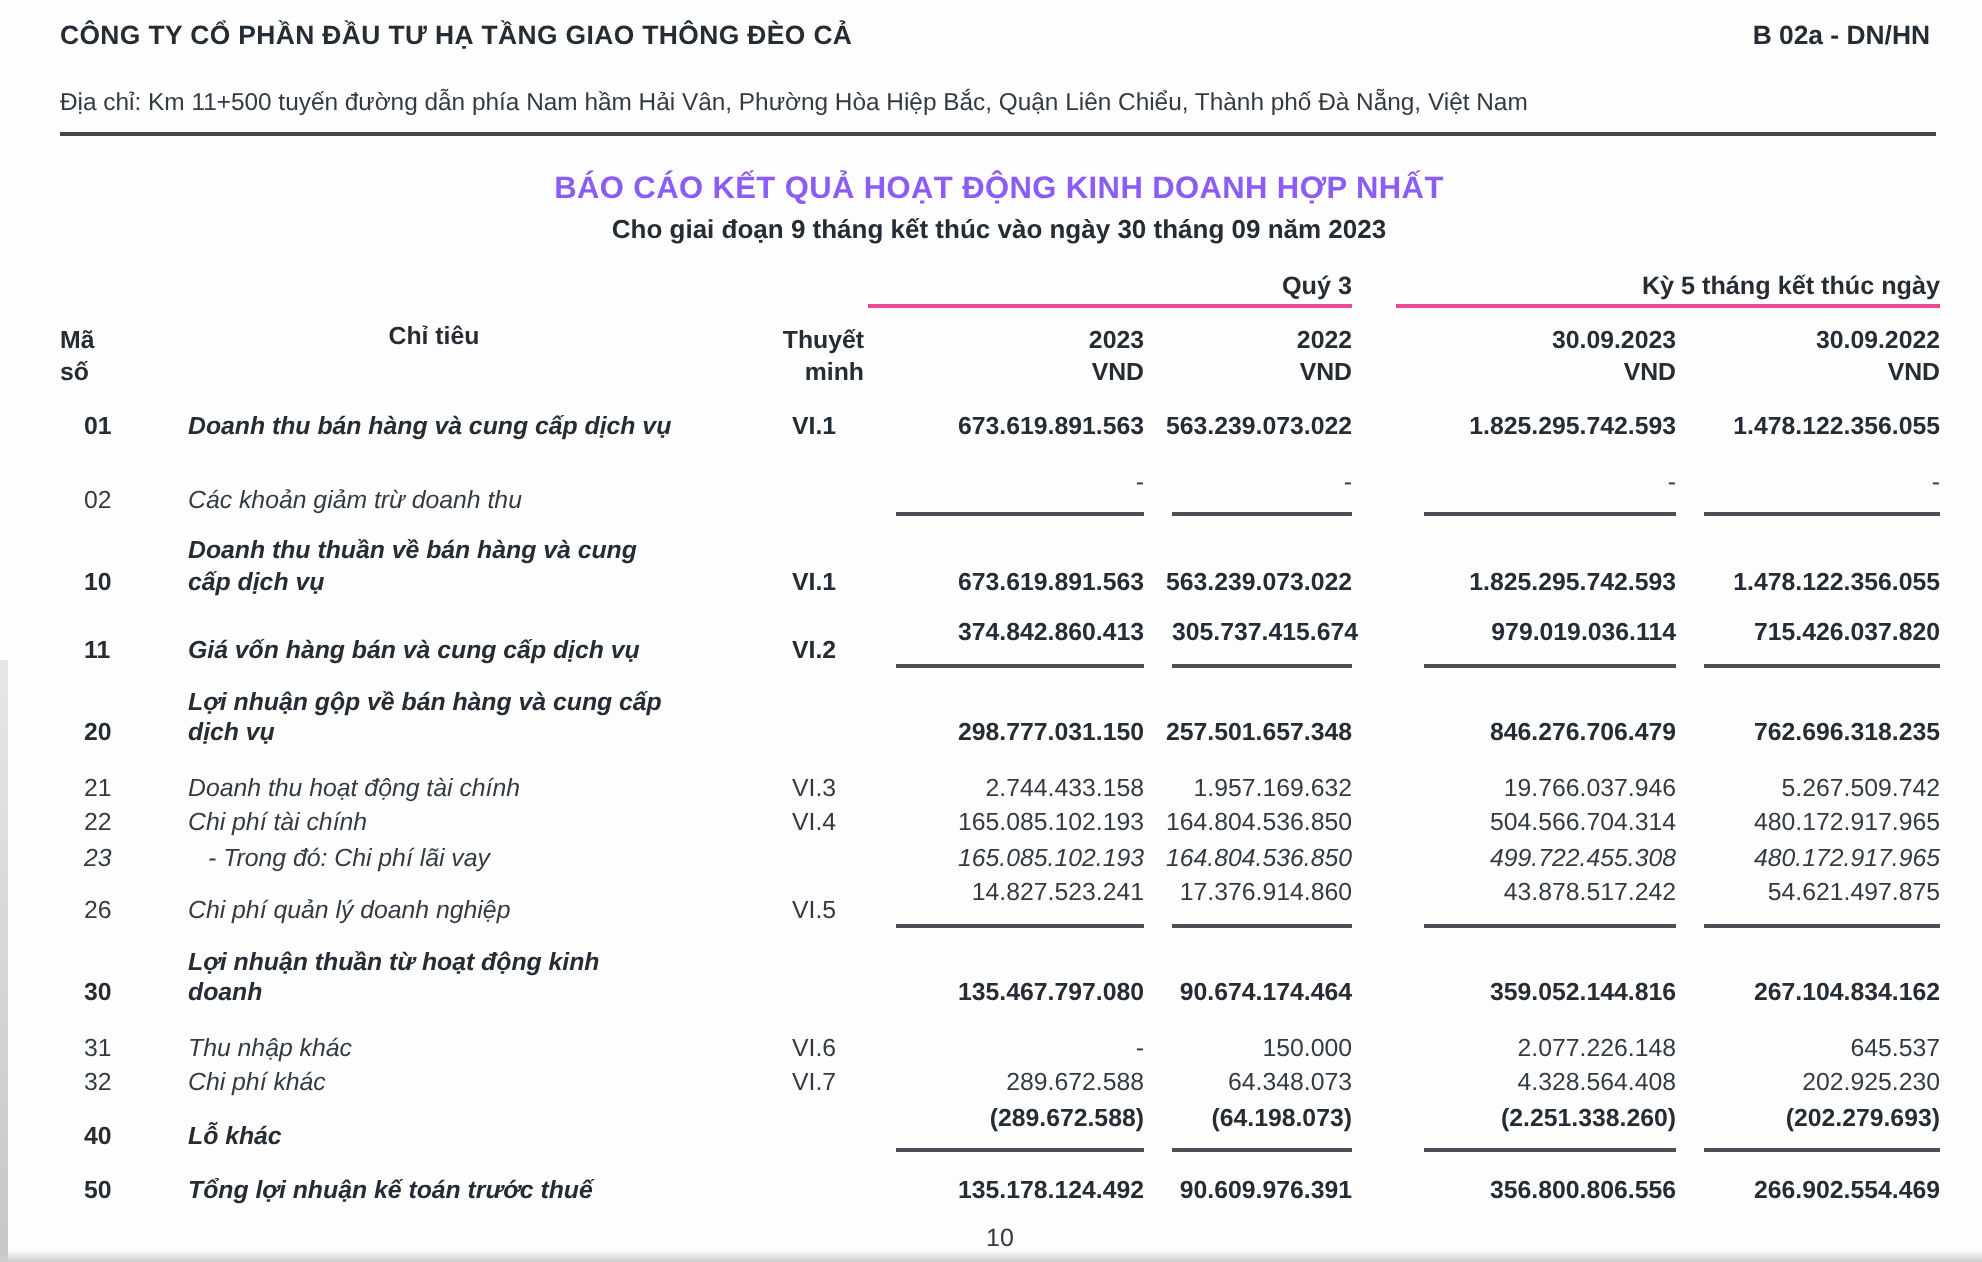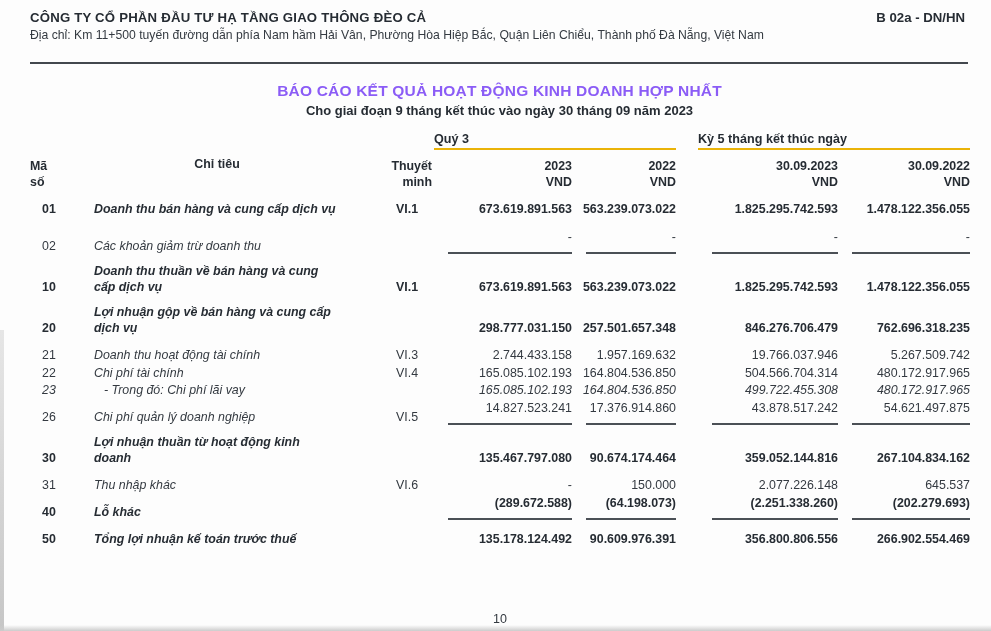--- a/index.html
+++ b/index.html
@@ -9,41 +9,41 @@
     font-family:"Liberation Sans","DejaVu Sans",sans-serif;
     color:#343a41;
     position:relative;
   }
   .page { padding:10px 22px 0 30px; position:relative; }
 
   
   .doc-header { display:flex; justify-content:space-between; align-items:flex-start; }
   .company-name { font-size:13.2px; font-weight:bold; color:#262c33; letter-spacing:.2px; }
   .form-code { font-size:13.2px; font-weight:bold; color:#262c33; white-space:nowrap; padding-right:4px; }
-  .address { font-size:12.2px; margin-top:3px; padding-bottom:20px; border-bottom:2px solid #43484e; width:938px; }
+  .address { font-size:12.2px; margin-top:19px; padding-bottom:8px; border-bottom:2px solid #43484e; width:938px; }
 
   
   .title-block { text-align:center; margin-top:18px; }
   .report-title { font-size:15.5px; font-weight:bold; color:#8b5cf6; letter-spacing:.2px; }
   .report-subtitle { font-size:13px; font-weight:bold; color:#262c33; margin-top:3px; }
 
   
   table { border-collapse:collapse; table-layout:fixed; margin-top:14px; width:940px; }
   col.c-code { width:42px; }
   col.c-item { width:290px; }
   col.c-note { width:72px; }
   col.c-v1 { width:138px; }
   col.c-v2 { width:104px; }
   col.c-sp { width:22px; }
   col.c-v3 { width:140px; }
   col.c-v4 { width:132px; }
 
   th, td { font-size:12.4px; vertical-align:bottom; padding:0; color:#343a41; }
   thead th { font-weight:bold; color:#262c33; }
-  .group-cell { text-align:left; font-size:12.6px; border-bottom:2px solid #eab308; padding-bottom:2px; }
+  .group-cell { text-align:right; font-size:12.6px; border-bottom:2px solid #ec4899; padding-bottom:2px; }
   .pre { white-space:pre-line; }
   th.h-code { text-align:left; padding-top:8px; line-height:1.3;margin-left:16px; }
   th.h-item { text-align:center; padding-top:8px; vertical-align:top; }
   th.h-note { text-align:right; padding-top:8px; line-height:1.3; padding-right:2px; }
   th.h-val { text-align:right; padding-top:8px; line-height:1.3; }
 
   tbody td { line-height:15.5px; }
   td.code { text-align:left; padding-left:12px; }
   td.item { padding-left:22px; white-space:pre-line;font-style:italic; }
   td.item.indent { padding-left:32px; }
@@ -149,20 +149,38 @@
           <td class="code">10</td>
           <td class="item">Doanh thu thuần về bán hàng và cung
 cấp dịch vụ</td>
           <td class="note">VI.1</td>
           <td class="v">673.619.891.563</td>
           <td class="v">563.239.073.022</td>
           <td class="sp"></td>
           <td class="v">1.825.295.742.593</td>
           <td class="v">1.478.122.356.055</td>
         </tr>
+        <tr class="bold  uline g2">
+          <td class="code">11</td>
+          <td class="item">Giá vốn hàng bán và cung cấp dịch vụ</td>
+          <td class="note">VI.2</td>
+          <td class="v">
+            <span class="numline">374.842.860.413</span>
+          </td>
+          <td class="v">
+            <span class="numline">305.737.415.674</span>
+          </td>
+          <td class="sp"></td>
+          <td class="v">
+            <span class="numline">979.019.036.114</span>
+          </td>
+          <td class="v">
+            <span class="numline">715.426.037.820</span>
+          </td>
+        </tr>
         <tr class="bold   g2">
           <td class="code">20</td>
           <td class="item">Lợi nhuận gộp về bán hàng và cung cấp
 dịch vụ</td>
           <td class="note"></td>
           <td class="v">298.777.031.150</td>
           <td class="v">257.501.657.348</td>
           <td class="sp"></td>
           <td class="v">846.276.706.479</td>
           <td class="v">762.696.318.235</td>
@@ -229,20 +247,30 @@
         <tr class="g1">
           <td class="code">31</td>
           <td class="item">Thu nhập khác</td>
           <td class="note">VI.6</td>
           <td class="v">-</td>
           <td class="v">150.000</td>
           <td class="sp"></td>
           <td class="v">2.077.226.148</td>
           <td class="v">645.537</td>
         </tr>
+        <tr class="g0">
+          <td class="code">32</td>
+          <td class="item">Chi phí khác</td>
+          <td class="note">VI.7</td>
+          <td class="v">289.672.588</td>
+          <td class="v">64.348.073</td>
+          <td class="sp"></td>
+          <td class="v">4.328.564.408</td>
+          <td class="v">202.925.230</td>
+        </tr>
         <tr class="bold  uline g0">
           <td class="code">40</td>
           <td class="item">Lỗ khác</td>
           <td class="note"></td>
           <td class="v">
             <span class="numline">(289.672.588)</span>
           </td>
           <td class="v">
             <span class="numline">(64.198.073)</span>
           </td>

